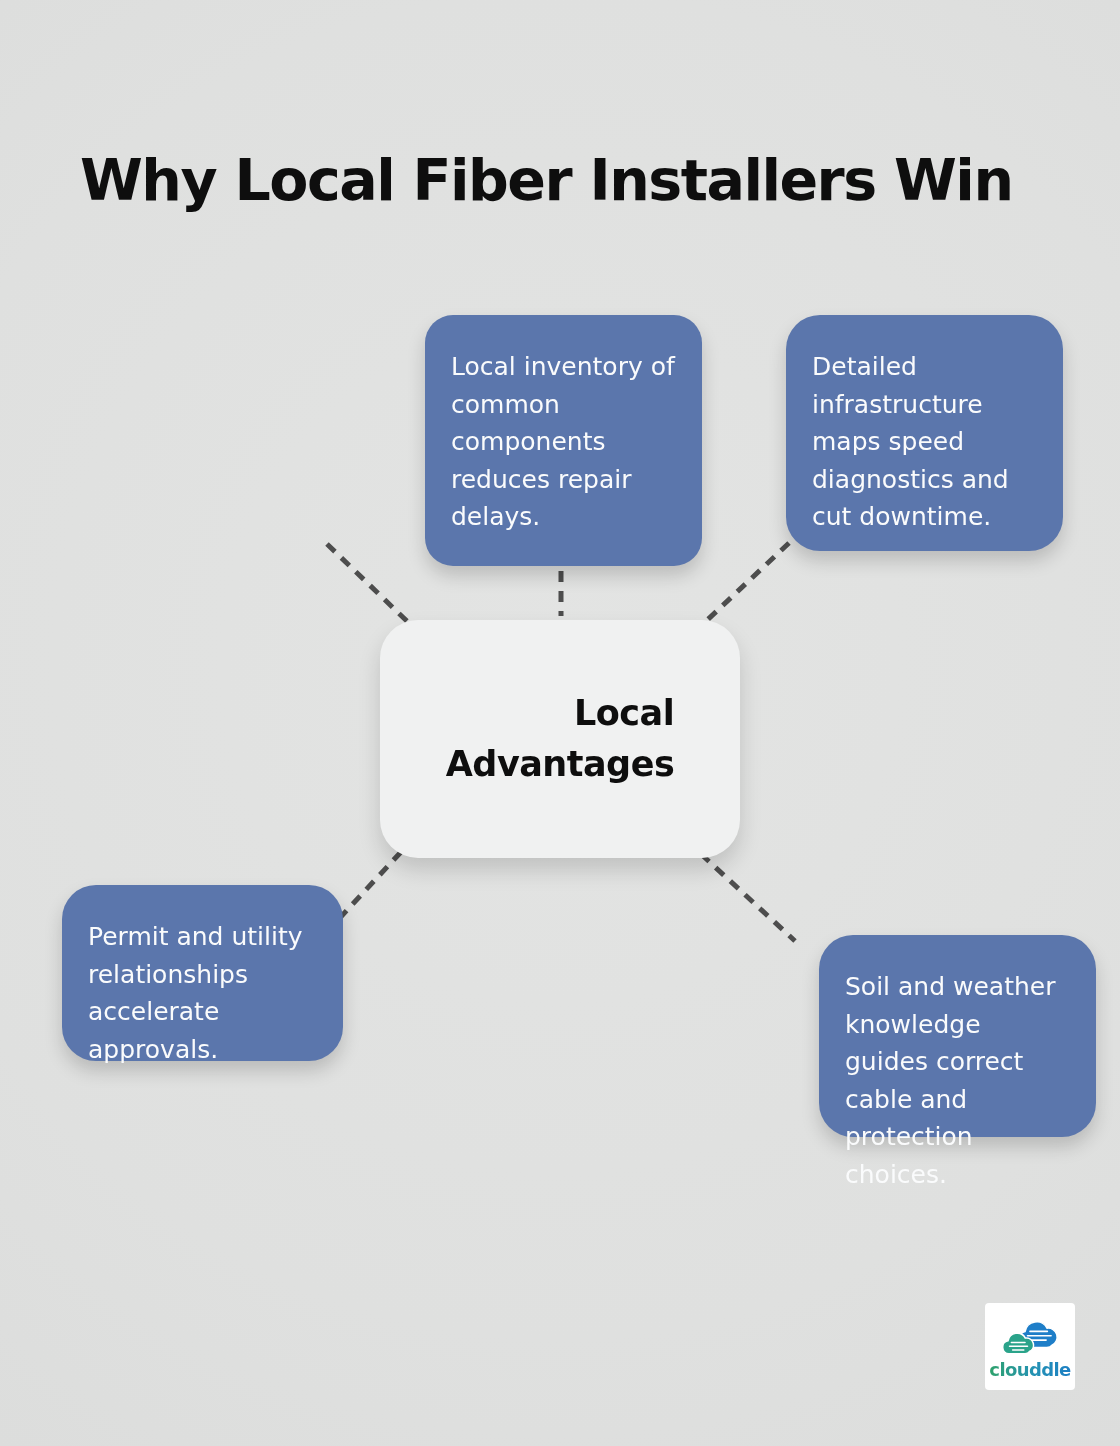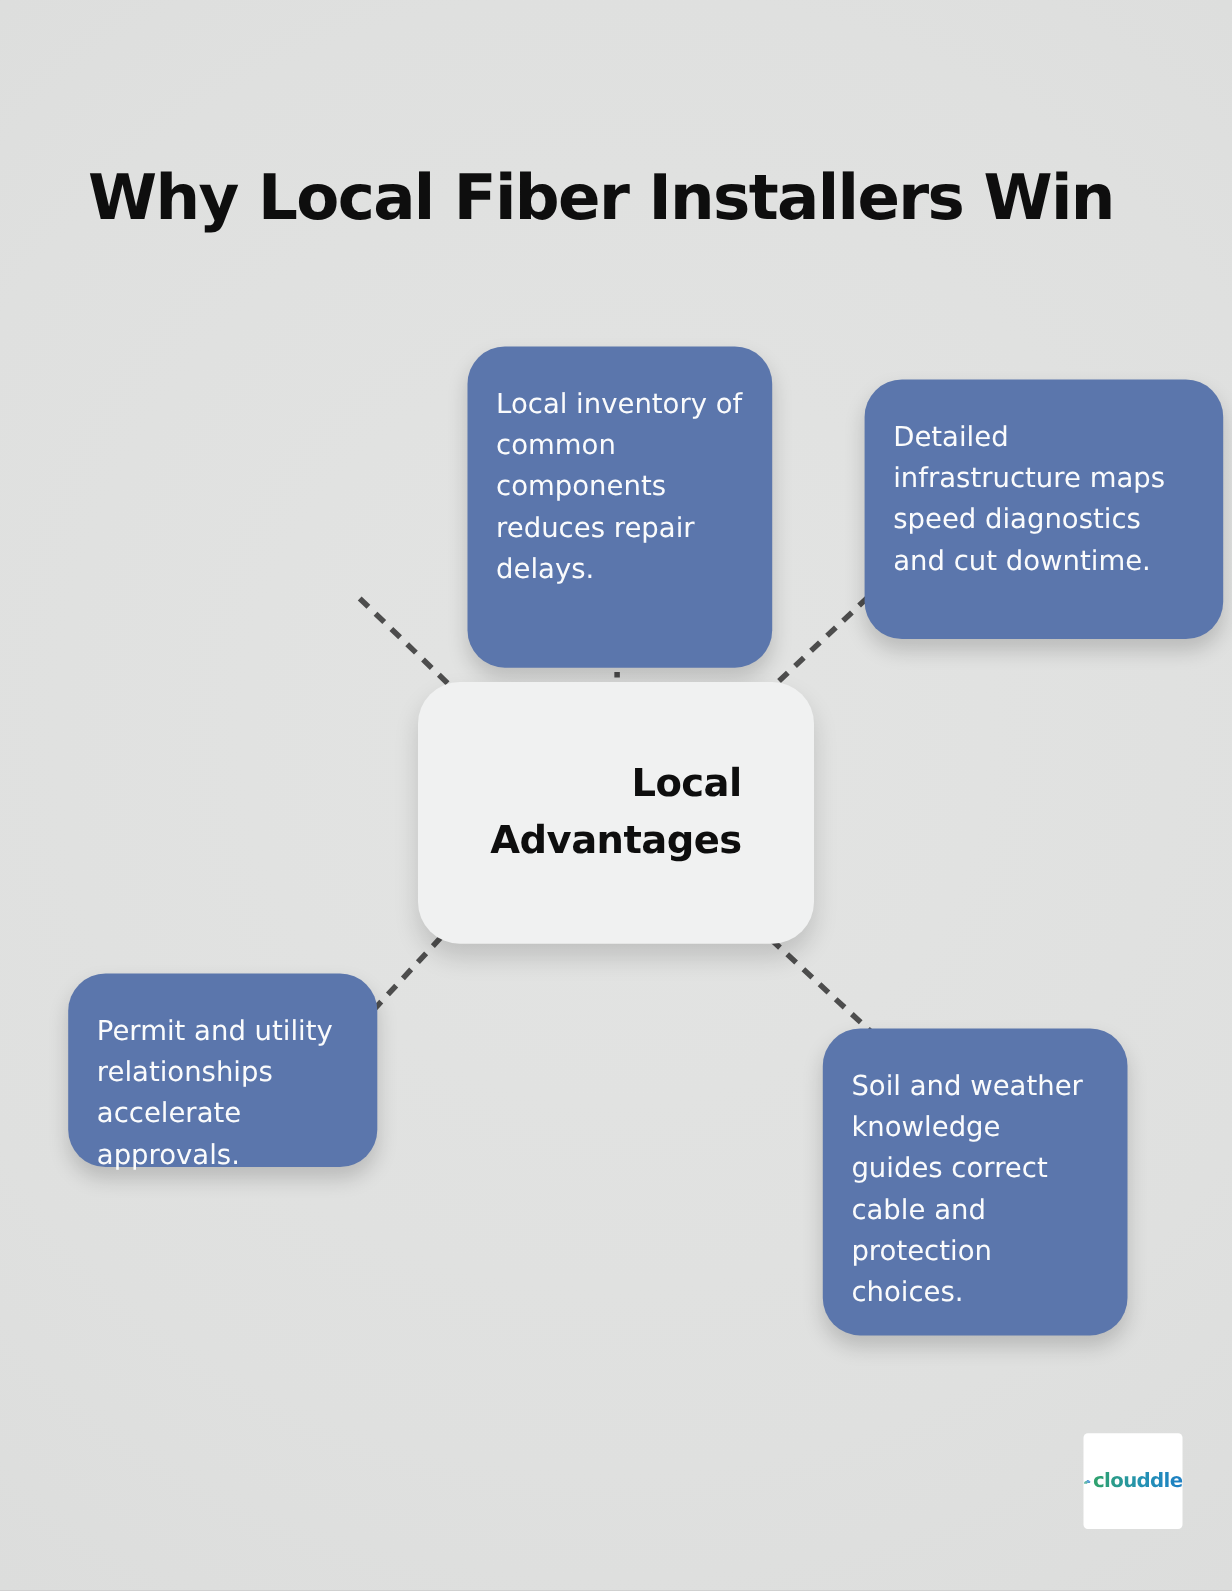--- a/index.html
+++ b/index.html
@@ -38,24 +38,24 @@
     box-sizing: border-box;
     background: #5b76ac;
     border-radius: 34px;
     color: #fafbfc;
     font-size: 25px;
     line-height: 1.5;
     padding: 33px 26px;
     box-shadow: 0 10px 18px rgba(0,0,0,0.17);
   }
   .card-0 { left: 62px;  top: 315px; width: 279px; height: 236px; }
-  .card-1 { left: 425px; top: 315px; width: 277px; height: 292px; }
-  .card-2 { left: 786px; top: 315px; width: 326px; height: 236px; margin-top: 30px; }
+  .card-1 { left: 425px; top: 315px; width: 277px; height: 251px; border-radius: 28px; }
+  .card-2 { left: 786px; top: 315px; width: 277px; height: 236px; }
   .card-3 { left: 62px;  top: 885px; width: 281px; height: 176px; }
-  .card-4 { left: 748px; top: 935px; width: 277px; height: 279px; }
+  .card-4 { left: 819px; top: 935px; width: 277px; height: 202px; }
   .center-node {
     position: absolute;
     left: 380px;
     top: 620px;
     width: 360px;
     height: 238px;
     background: #f0f1f1;
     border-radius: 38px;
     box-shadow: 0 12px 22px rgba(0,0,0,0.15);
     display: flex;
@@ -73,21 +73,21 @@
   }
   .logo-card {
     position: absolute;
     left: 985px;
     top: 1303px;
     width: 90px;
     height: 87px;
     background: #ffffff;
     border-radius: 4px;
     display: flex;
-    flex-direction: row;
+    flex-direction: column;
     align-items: center;
     justify-content: center;
     gap: 2px;
   }
   .logo-text {
     font-size: 18px;
     font-weight: 700;
     letter-spacing: -0.6px;
     color: #1d7fc4;
     background: linear-gradient(90deg, #2fa26b 0%, #2492b4 55%, #1d7fc4 100%);

